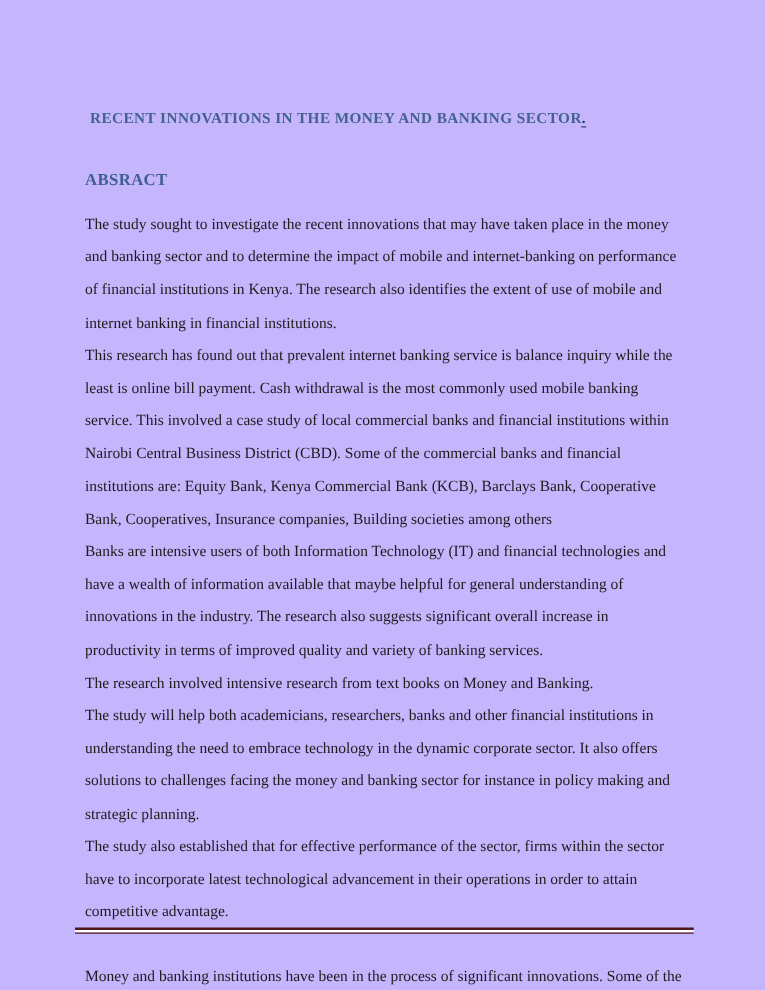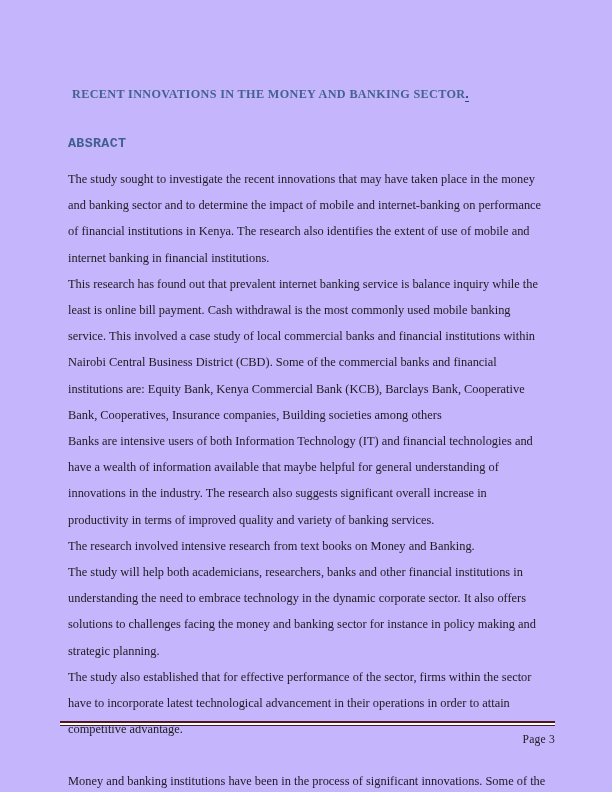--- a/index.html
+++ b/index.html
@@ -39,21 +39,20 @@
   
   .section-heading {
     position: absolute;
     left: 68px;
     top: 135px;
     color: #3f5f8e;
     font-size: 13.4px;
     font-weight: bold;
     letter-spacing: 0.3px;
     line-height: 17px;
-    font-family: Liberation Mono, monospace;
   }
 
   
   .body-block {
     position: absolute;
     left: 68px;
     top: 166px;
     width: 478px;
     color: #1c1c1c;
     font-size: 12.4px;
@@ -116,16 +115,15 @@
     <p>The research involved intensive research from text books on Money and Banking.</p>
     <p>The study will help both academicians, researchers, banks and other financial institutions in understanding the need to embrace technology in the dynamic corporate sector. It also offers solutions to challenges facing the money and banking sector for instance in policy making and strategic planning.</p>
     <p class="gap-after">The study also established that for effective performance of the sector, firms within the sector have to incorporate latest technological advancement in their operations in order to attain competitive advantage.</p>
     <p>Money and banking institutions have been in the process of significant innovations. Some of the force behind the transformation of these institutions is innovation in information technology.</p>
   </div>
 
   <div class="footer">
     <div class="footer-rule-thick"></div>
     <div class="footer-rule-gap"></div>
     <div class="footer-rule-thin"></div>
-    <div class="footer-page">Page 3</div>
   </div>
 
 </div>
 
 </body></html>

